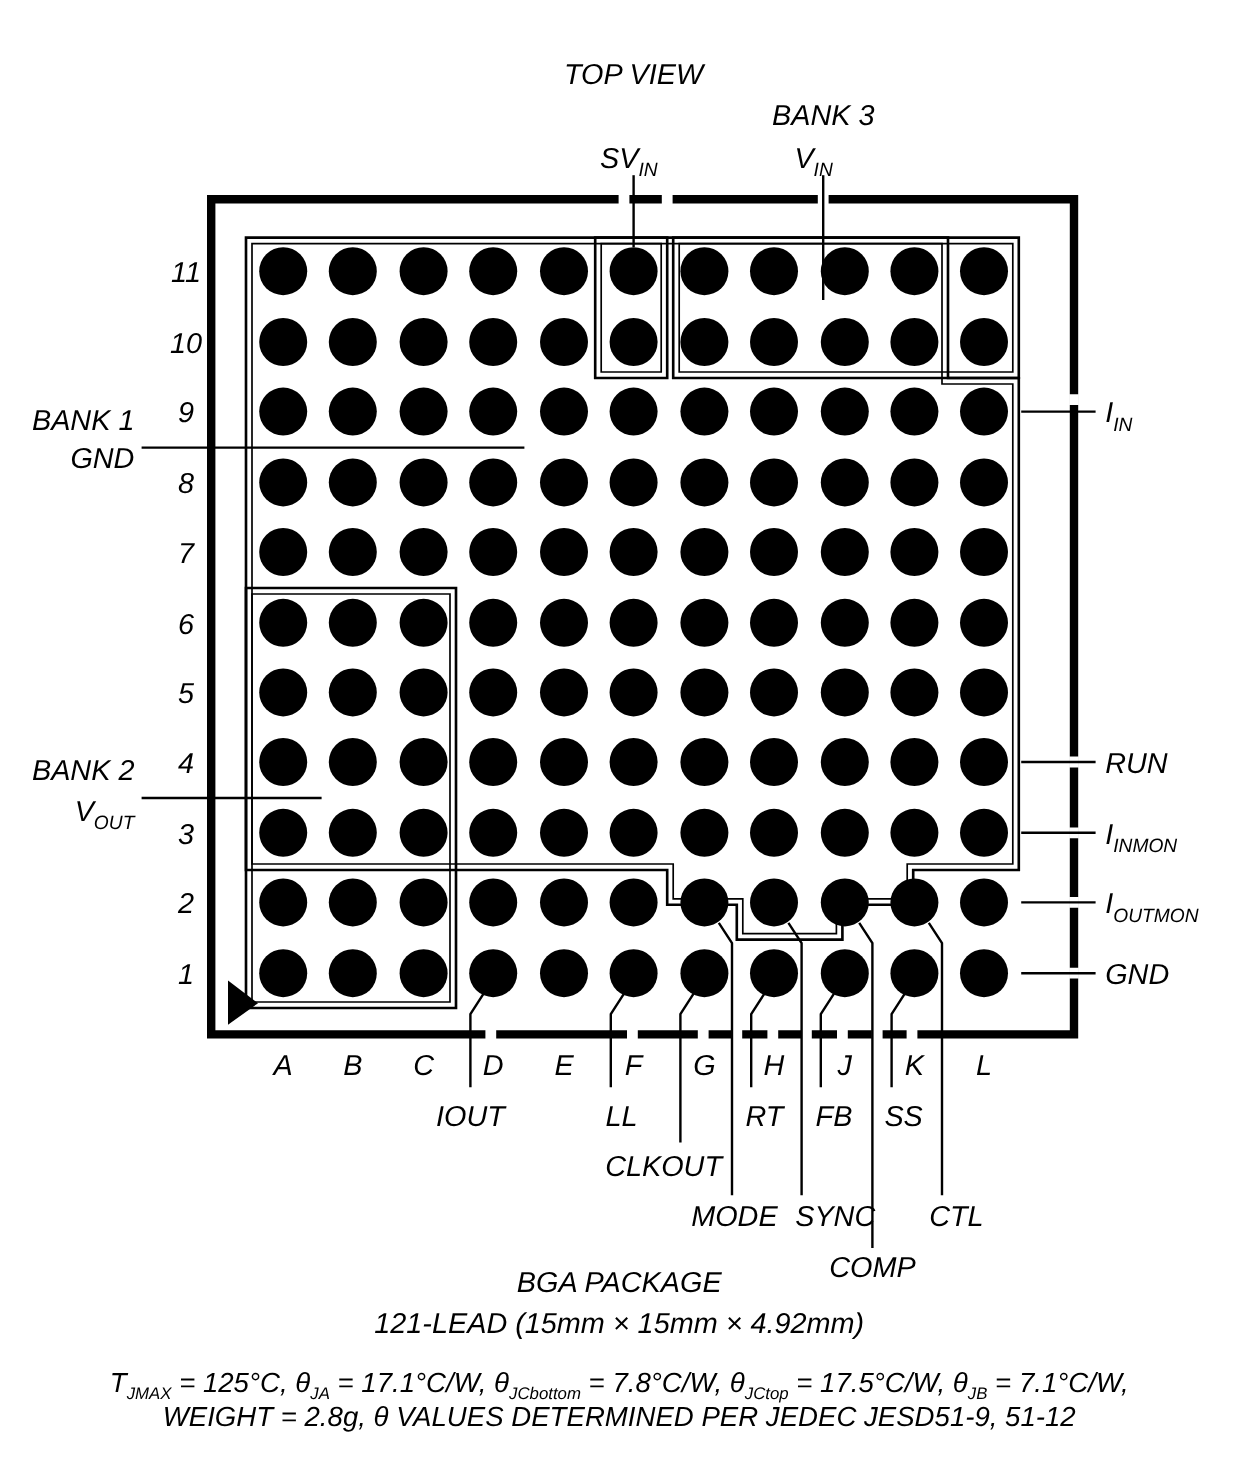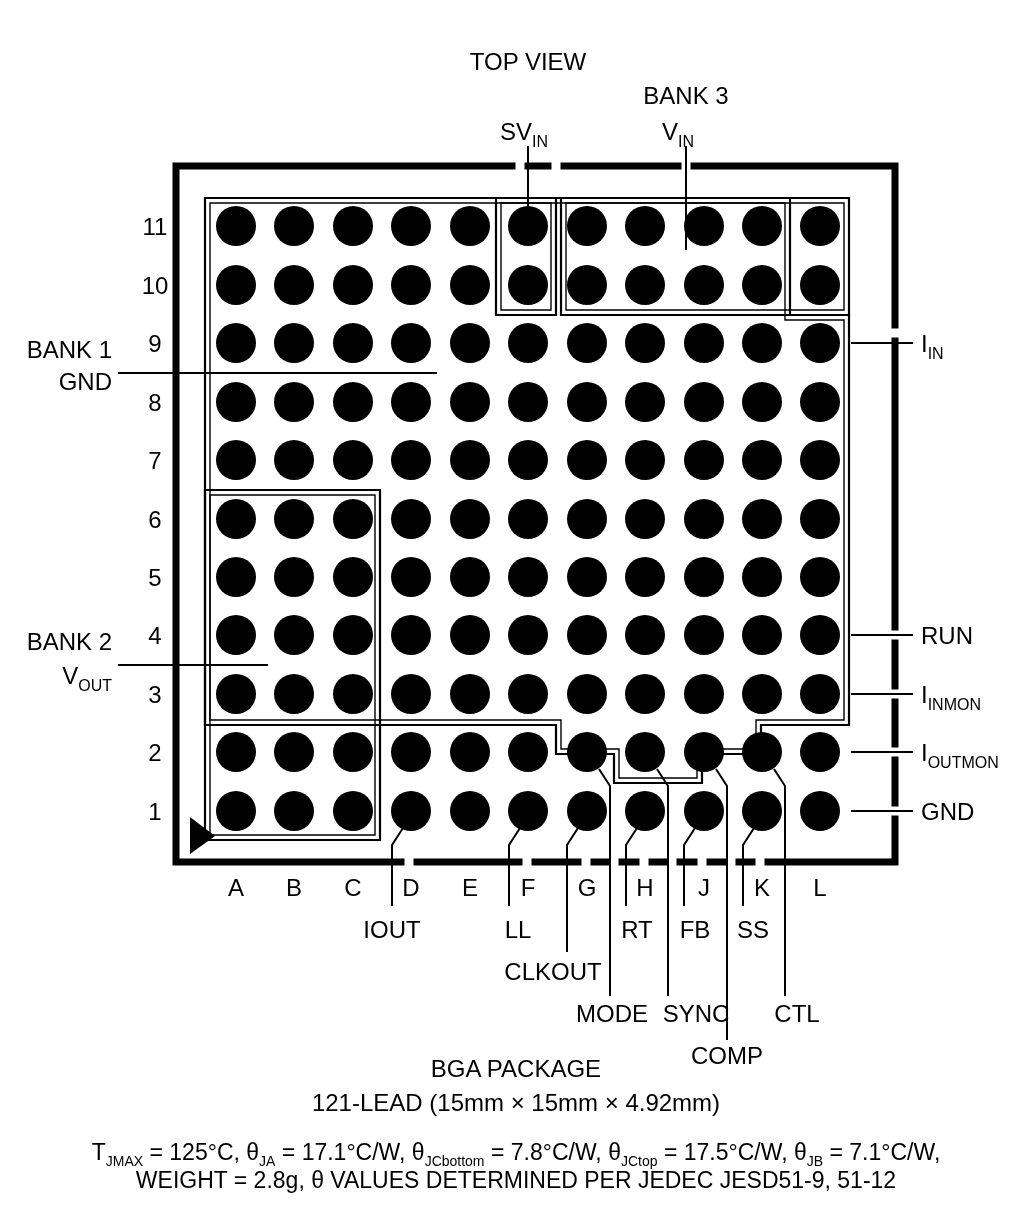--- a/index.html
+++ b/index.html
@@ -1,17 +1,17 @@
 <!DOCTYPE html>
 <html><head>
 <meta charset="utf-8">
 <style>
   html,body{margin:0;padding:0;background:#fff;}
   body{width:1032px;height:1220px;font-family:"Liberation Sans",sans-serif;color:#000;overflow:hidden;}
-  #stage{position:relative;width:1032px;height:1192px;}
+  #stage{position:relative;width:1032px;height:1192px;font-style:italic;}
   svg.diagram{position:absolute;left:0;top:0;width:1032px;height:1220px;}
   .lbl{font-family:"Liberation Sans",sans-serif;fill:#000;}
   .t24{font-size:24px;}
   .t23{font-size:23px;}
   .sub{font-size:16px;}
   .subsm{font-size:14px;}
   .ta-mid{text-anchor:middle;}
   .ta-end{text-anchor:end;}
   .ta-start{text-anchor:start;}
 </style>

